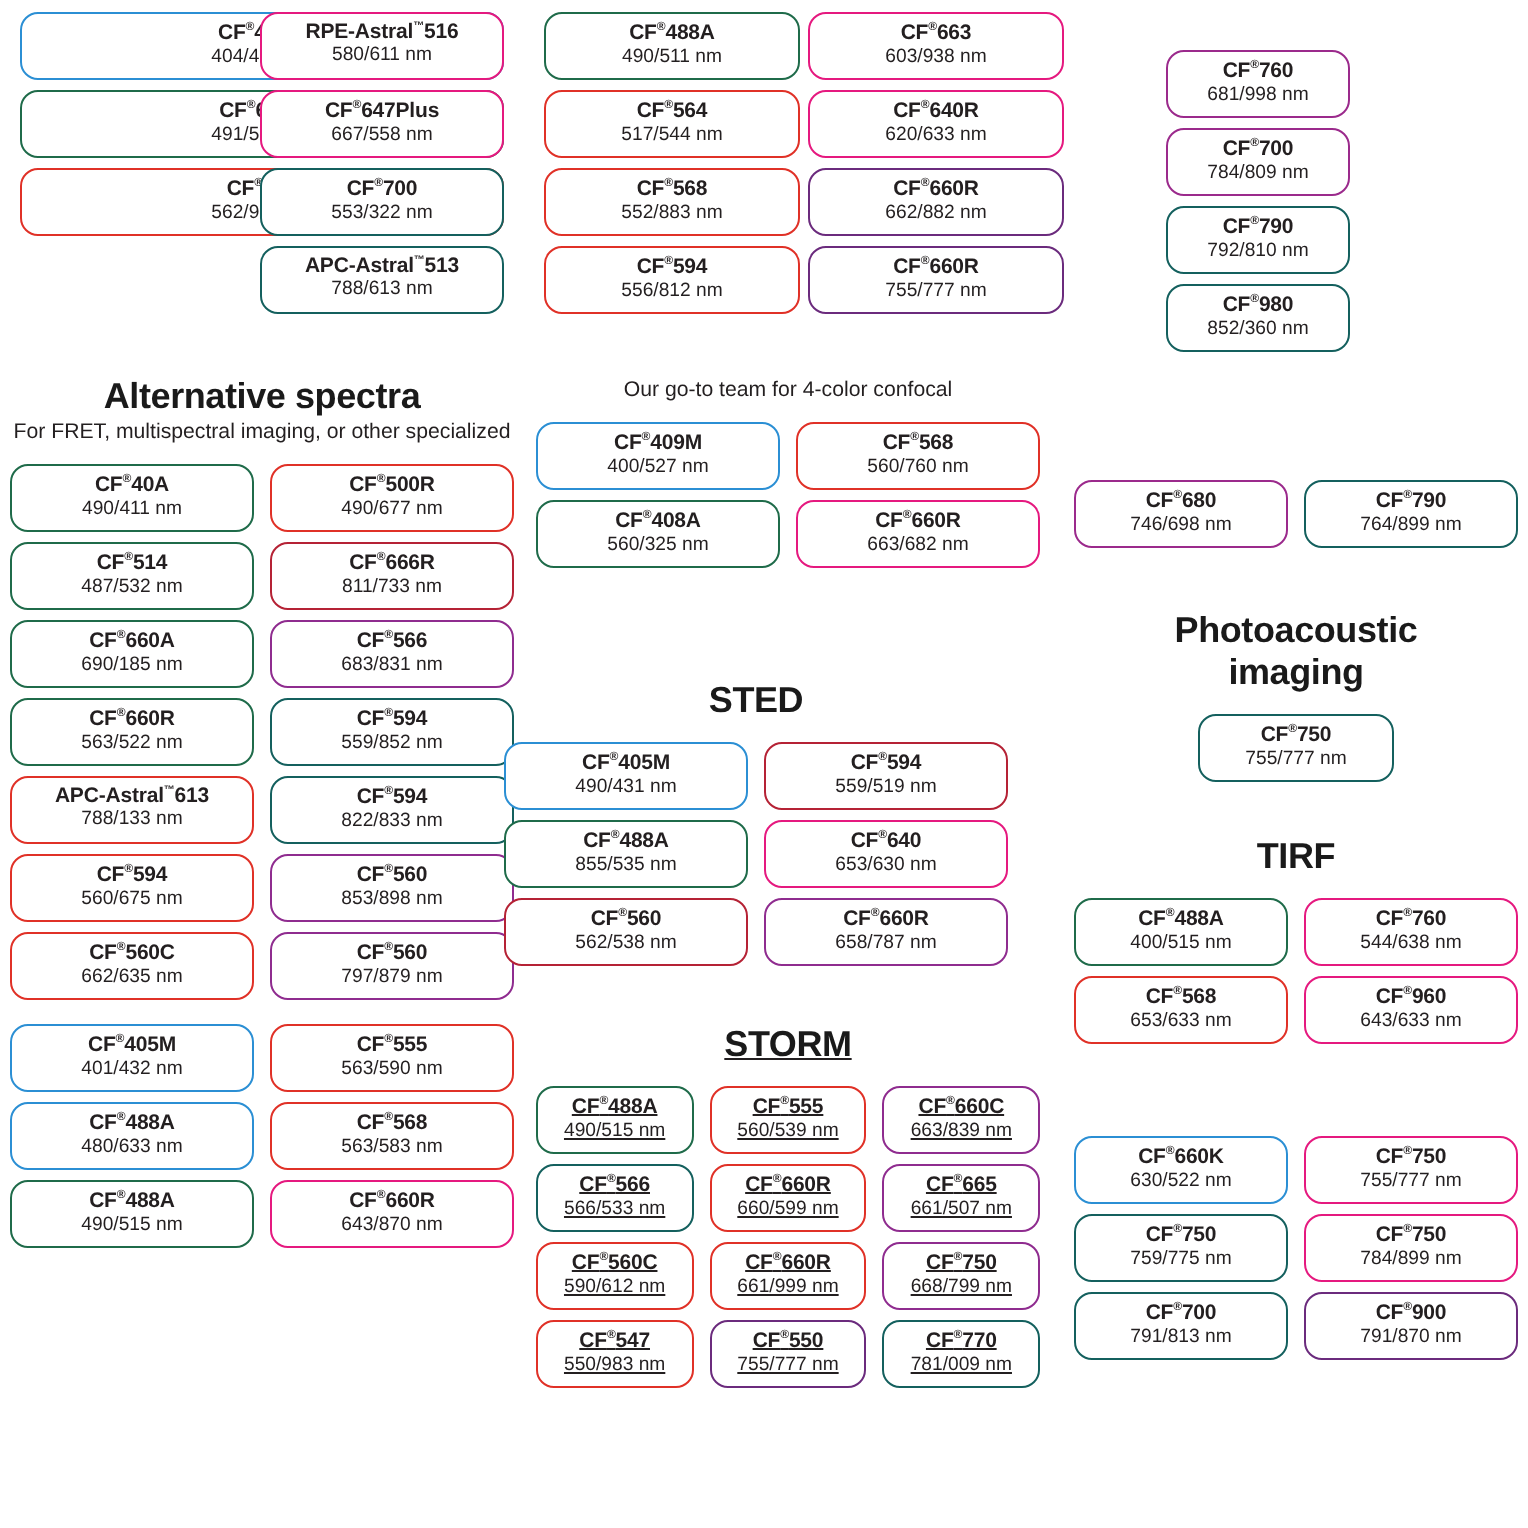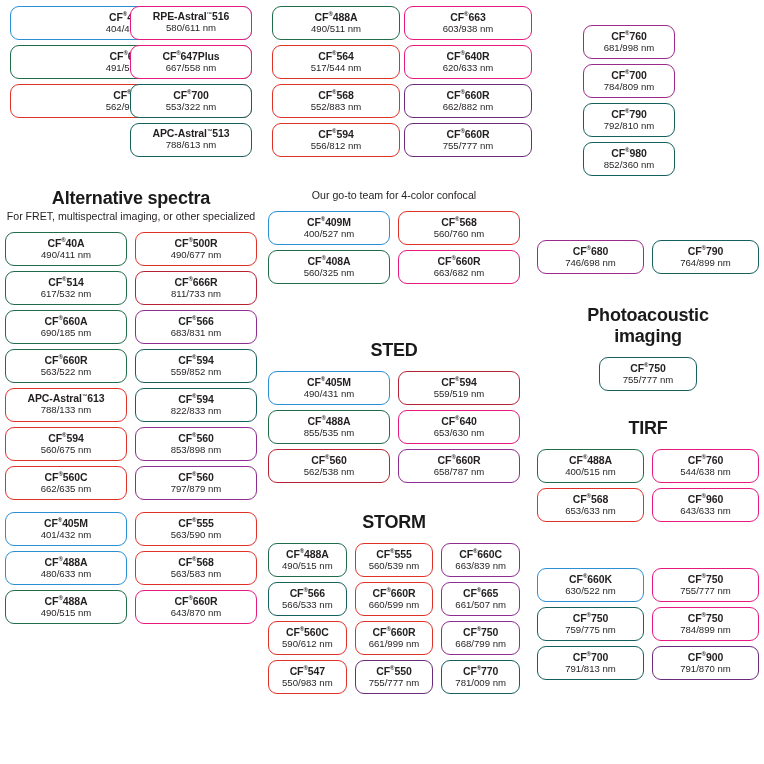--- a/index.html
+++ b/index.html
@@ -84,23 +84,23 @@
   .chip.h2line { height: 34px; }
 
   
   .block { position: absolute; }
 
   #block-top-a   { left: 10px;  top: 6px;   width: 242px; }
   #block-top-c   { left: 583px; top: 25px;  width: 92px;  }
 
   #block-alt     { left: 5px;   top: 188px; width: 252px; }
   #block-fab     { left: 268px; top: 188px; width: 252px; }
-  #block-sted    { left: 268px; top: 340px; width: 252px; }
+  #block-sted    { left: 252px; top: 340px; width: 252px; }
   #block-sim     { left: 5px;   top: 512px; width: 252px; }
-  #block-storm   { left: 268px; top: 512px; width: 252px; }
+  #block-storm   { left: 268px; top: 512px; width: 252px; text-decoration: underline; }
 
   #block-right-a { left: 537px; top: 240px; width: 222px; }
   #block-pa      { left: 537px; top: 305px; width: 222px; }
   #block-tirf    { left: 537px; top: 418px; width: 222px; }
   #block-2p      { left: 537px; top: 568px; width: 222px; }
 
   .heading-gap { margin-bottom: 10px; }
 </style>
 </head>
 <body>
@@ -215,21 +215,21 @@
         <div class="chip h2line" style="border-color: rgb(31, 107, 74);">
           <div class="name">CF<span class="reg">®</span>40A</div>
           <div class="spec">490/411 nm</div>
         </div>
         <div class="chip h2line" style="border-color: rgb(224, 49, 39);">
           <div class="name">CF<span class="reg">®</span>500R</div>
           <div class="spec">490/677 nm</div>
         </div>
         <div class="chip h2line" style="border-color: rgb(31, 107, 74);">
           <div class="name">CF<span class="reg">®</span>514</div>
-          <div class="spec">617/532 nm</div>
+          <div class="spec">487/532 nm</div>
         </div>
         <div class="chip h2line" style="border-color: rgb(181, 34, 53);">
           <div class="name">CF<span class="reg">®</span>666R</div>
           <div class="spec">811/733 nm</div>
         </div>
         <div class="chip h2line" style="border-color: rgb(31, 107, 74);">
           <div class="name">CF<span class="reg">®</span>660A</div>
           <div class="spec">690/185 nm</div>
         </div>
         <div class="chip h2line" style="border-color: rgb(143, 44, 143);">

